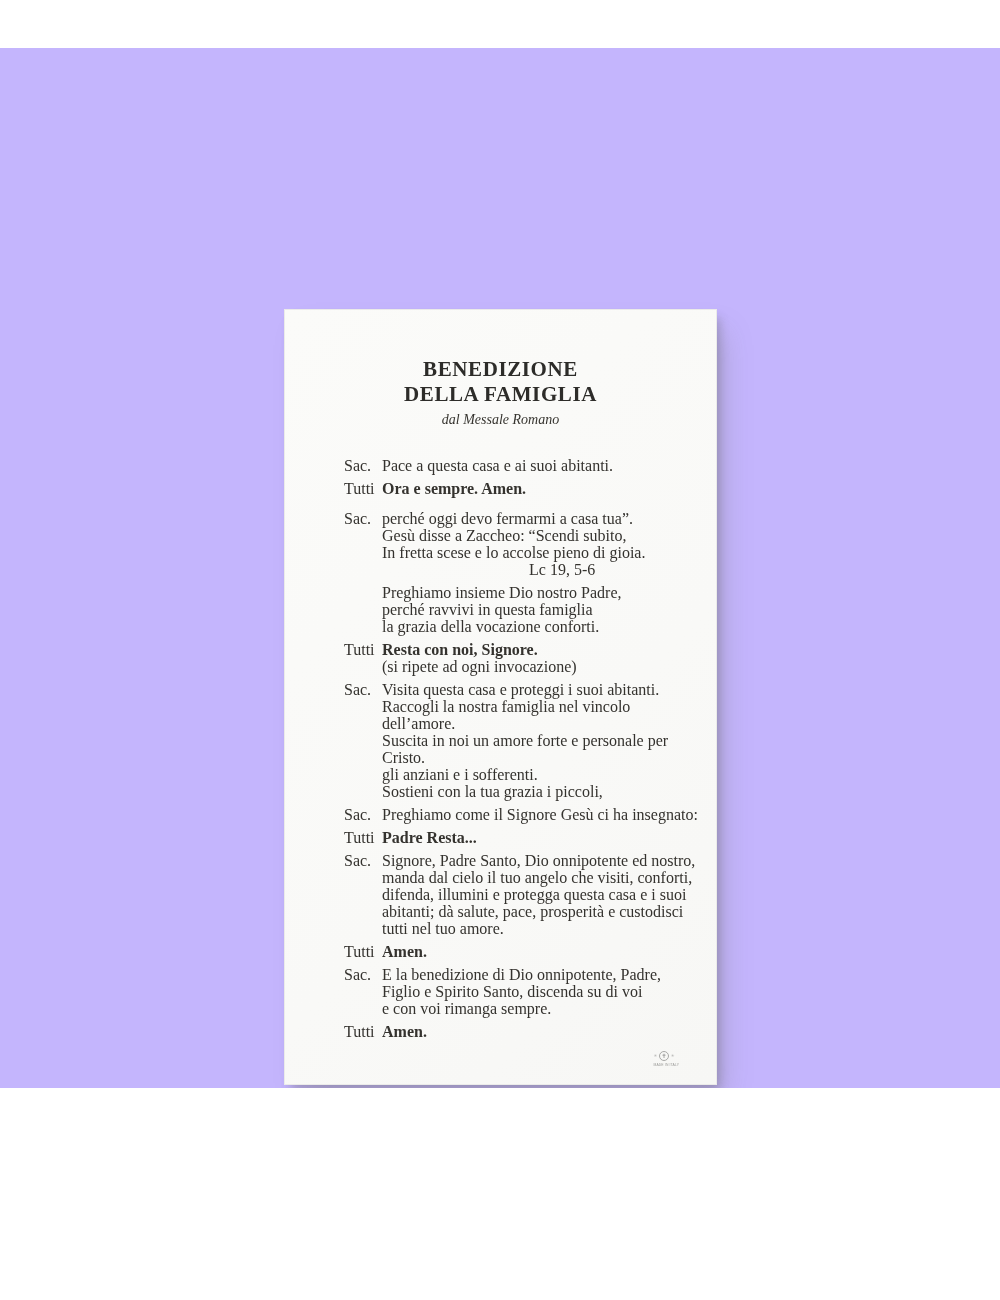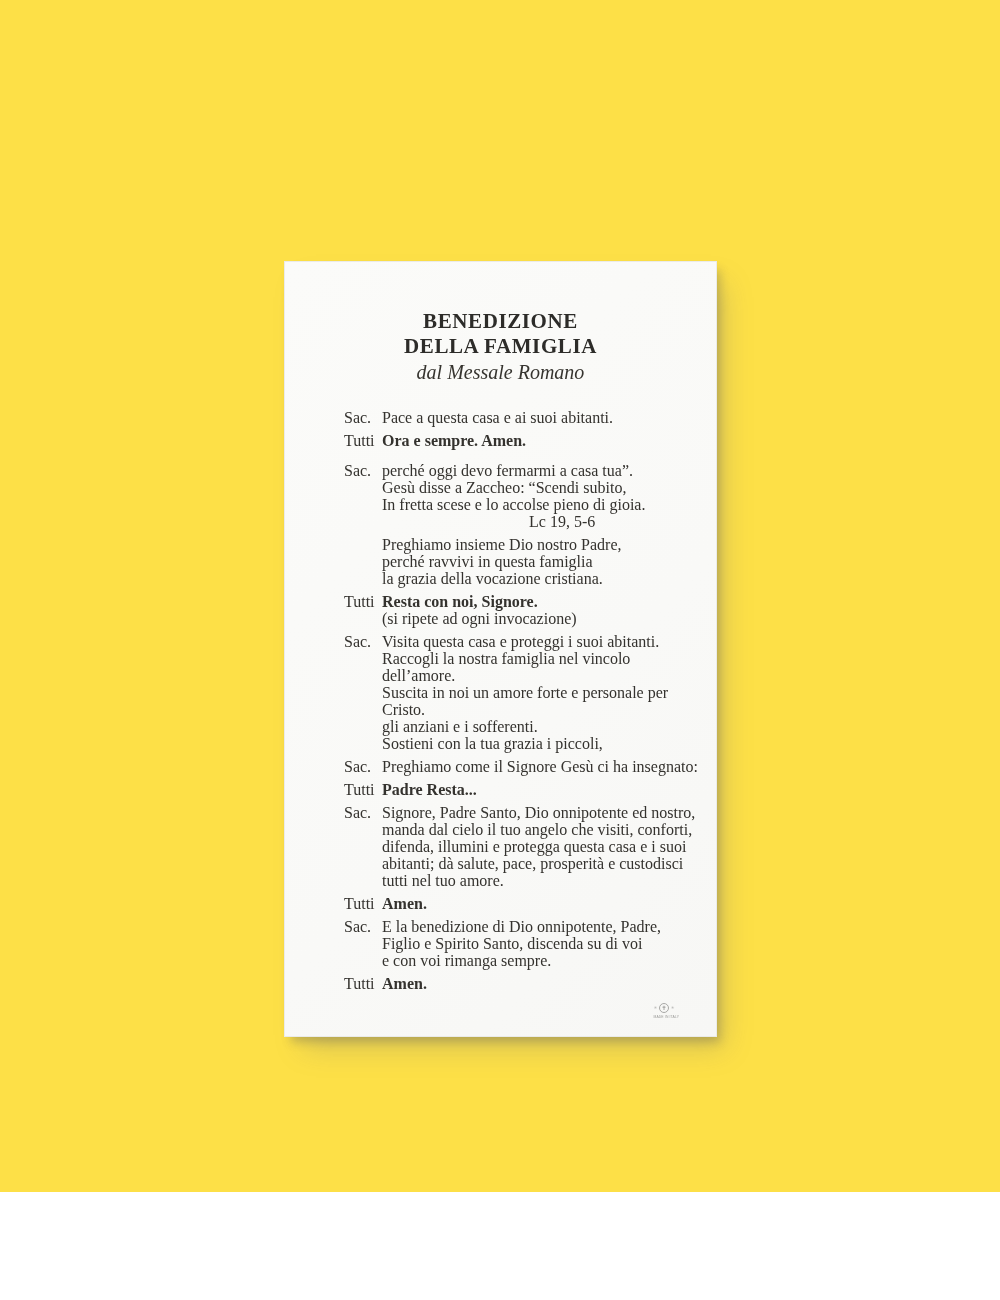--- a/index.html
+++ b/index.html
@@ -6,23 +6,24 @@
     margin: 0;
     padding: 0;
     width: 1000px;
     height: 1300px;
     background: #ffffff;
     font-family: "Liberation Serif", serif;
   }
   .stage {
     position: relative;
     width: 1000px;
-    height: 1192px;
-    background: #fde047;
+    height: 1040px;
+    background: #c4b5fd;
     overflow: hidden;
+    margin-top: 48px;
   }
   .card {
     position: absolute;
     left: 284px;
     top: 261px;
     width: 433px;
     height: 776px;
     background: linear-gradient(135deg, #fbfbf9 0%, #f9f9f7 60%, #f7f7f5 100%);
     border: 1px solid #ebebe9;
     box-sizing: border-box;
@@ -38,21 +39,21 @@
     text-align: center;
     font-size: 21px;
     font-weight: 700;
     letter-spacing: 0.6px;
     line-height: 25px;
     color: #2d2c29;
   }
   .subtitle {
     text-align: center;
     font-style: italic;
-    font-size: 20px;
+    font-size: 14px;
     line-height: 18px;
     margin-top: 4px;
     color: #36342f;
   }
   .dialogue {
     margin-top: 28px;
   }
   .entry {
     display: grid;
     grid-template-columns: 38px 1fr;
@@ -148,21 +149,21 @@
               <div class="line ">In fretta scese e lo accolse pieno di gioia.</div>
               <div class="line citation">Lc 19, 5-6</div>
             </div>
   </div>
 
   <div class="entry">
     <div class="speaker"></div>
     <div class="lines">
               <div class="line ">Preghiamo insieme Dio nostro Padre,</div>
               <div class="line ">perché ravvivi in questa famiglia</div>
-              <div class="line ">la grazia della vocazione cristiana.</div>
+              <div class="line ">la grazia della vocazione conforti.</div>
             </div>
   </div>
 
   <div class="entry">
     <div class="speaker">Tutti</div>
     <div class="lines">
               <div class="line bold">Resta con noi, Signore.</div>
               <div class="line ">(si ripete ad ogni invocazione)</div>
             </div>
   </div>

